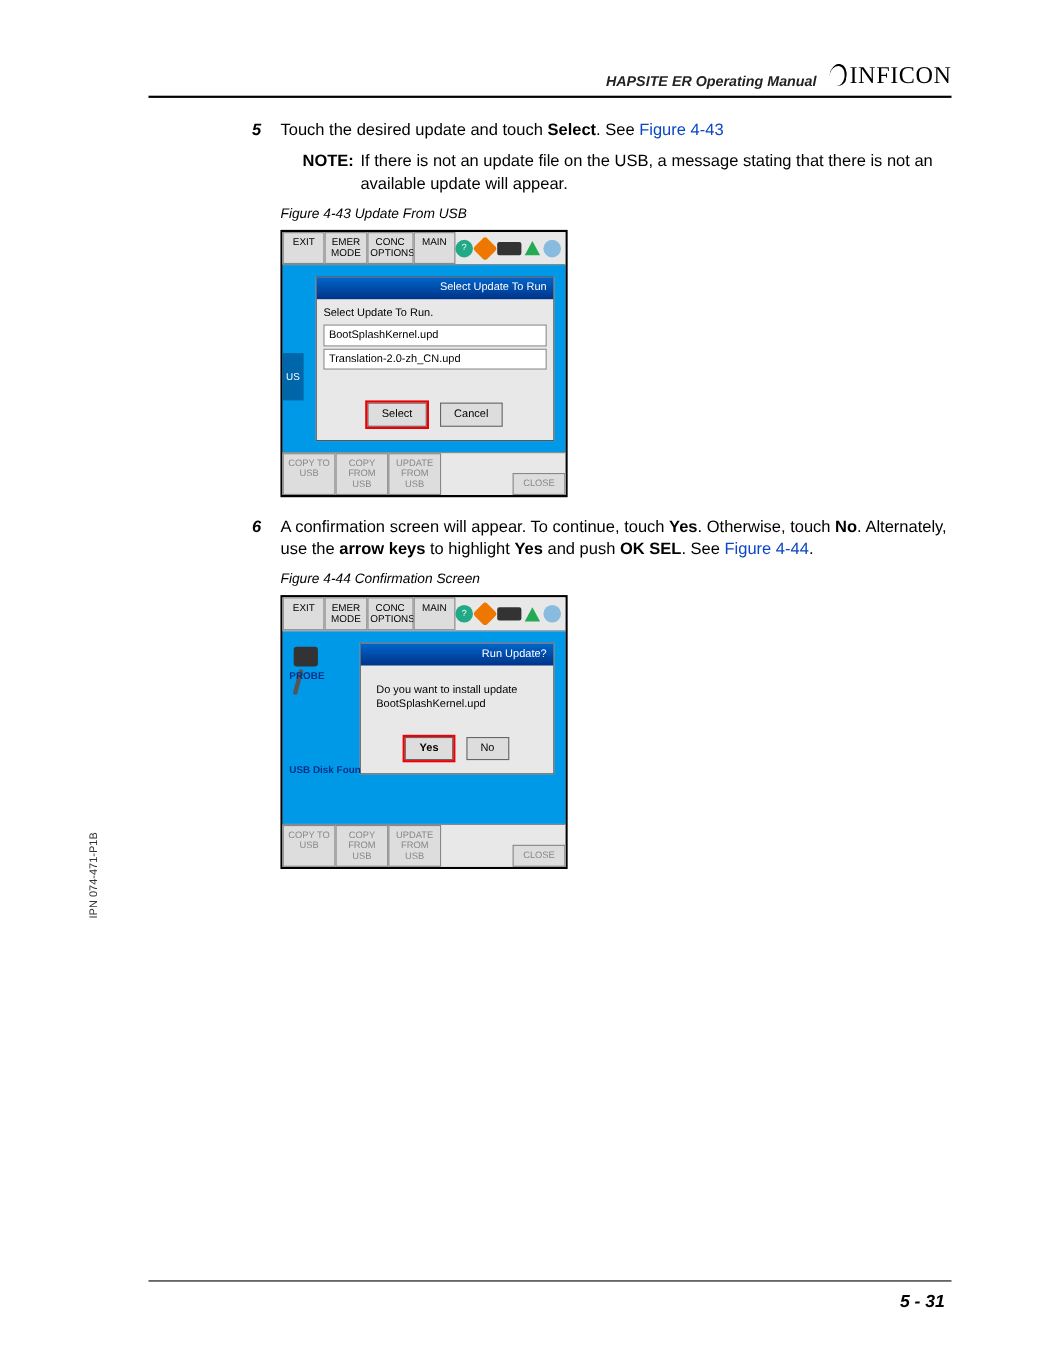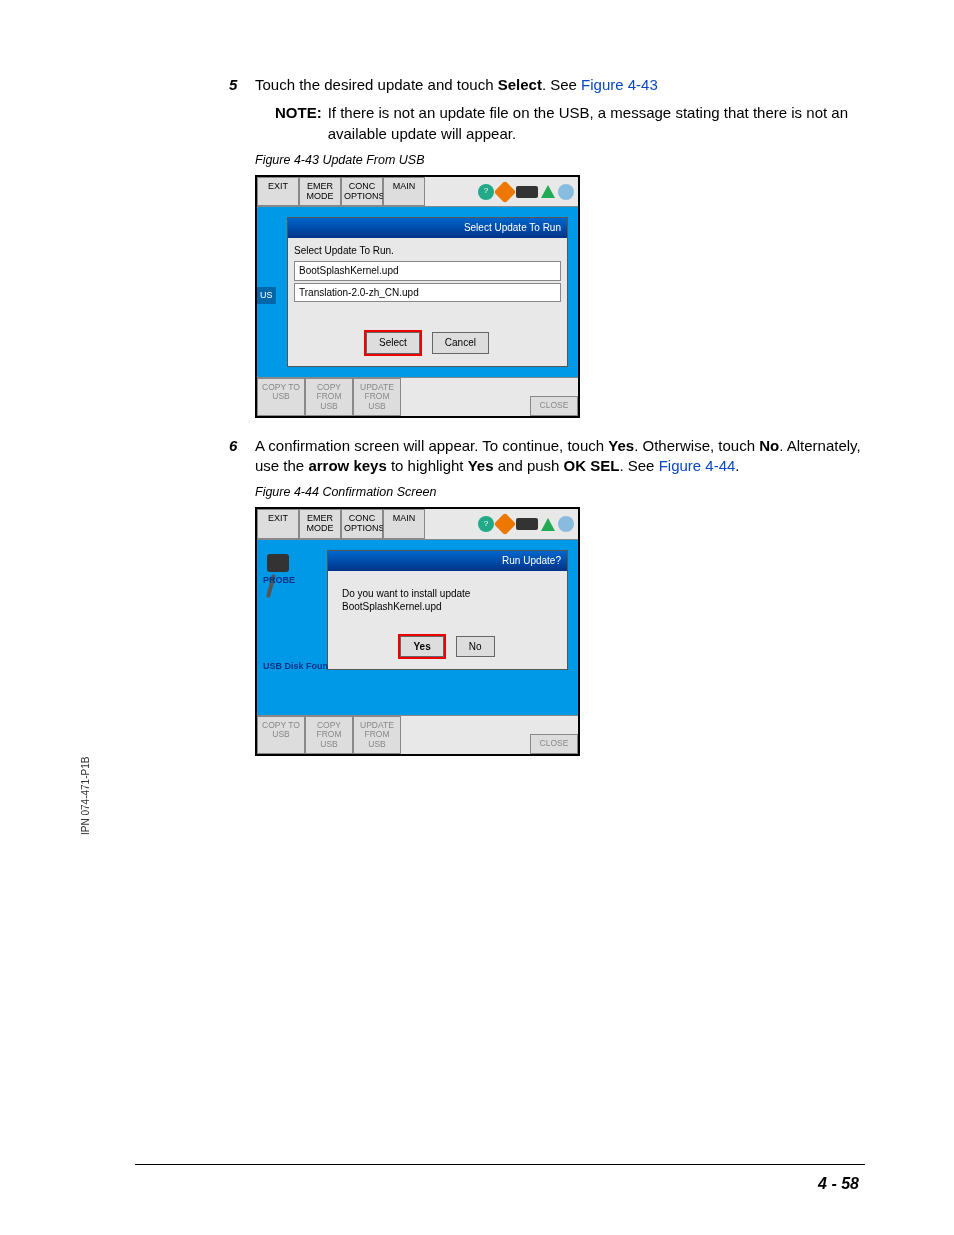--- a/index.html
+++ b/index.html
@@ -72,21 +72,21 @@
     font-weight: bold;
     white-space: nowrap;
   }
   .link { color: #0a47c2; }
   .fig-caption {
     font-style: italic;
     font-size: 12.5px;
     margin: 8px 0 6px 0;
   }
   .screenshot {
-    width: 325px;
+    width: 261px;
     border: 2px solid #000;
     background: #ccc;
     font-size: 10px;
   }
   .top-bar {
     display: flex;
     background: #e8e8e8;
     border-bottom: 1px solid #888;
   }
   .top-btn {
@@ -117,21 +117,21 @@
     padding: 10px;
     min-height: 160px;
     position: relative;
   }
   .little-tab {
     position: absolute;
     left: 0; top: 80px;
     background: #0066aa;
     color: #fff;
     font-size: 9px;
-    padding: 2px 3px;
+    padding: 15px 3px;
   }
   .dialog {
     background: #e8e8e8;
     border: 1px solid #555;
     margin-left: 20px;
     margin-right: 0;
   }
   .dialog-title {
     background: linear-gradient(#0066cc,#003388);
     color: #fff;
@@ -199,20 +199,27 @@
     bottom:42px;
     font-style:italic;
     font-weight:bold;
     font-size:16px;
   }
 </style>
 </head>
 <body>
 
 <div class="page">
+  <div class="header">
+    <span class="header-title">HAPSITE ER Operating Manual</span>
+    <span class="logo">
+      <span class="logo-mark"></span>
+      <span>INFICON</span>
+    </span>
+  </div>
 
   <div class="content">
 
     <div class="step">
       <span class="step-num">5</span>
       <span>
         <span>Touch the desired update and touch </span><b>Select</b><span>. See </span><span class="link">Figure 4-43</span>
       </span>
     </div>
 
@@ -311,13 +318,13 @@
         <div class="top-btn close">CLOSE</div>
       </div>
     </div>
 
   </div>
 
   <div class="side-ipn">IPN 074-471-P1B</div>
 </div>
 
 <div class="footer-line"></div>
-<div class="footer-num">4 - 58</div>
+<div class="footer-num">5 - 31</div>
 
 </body></html>

